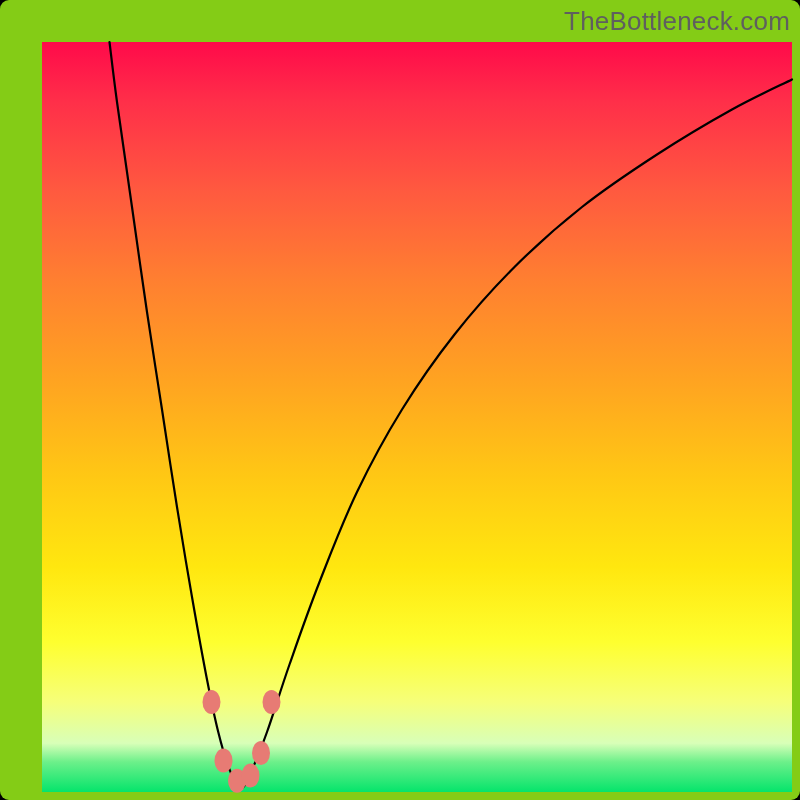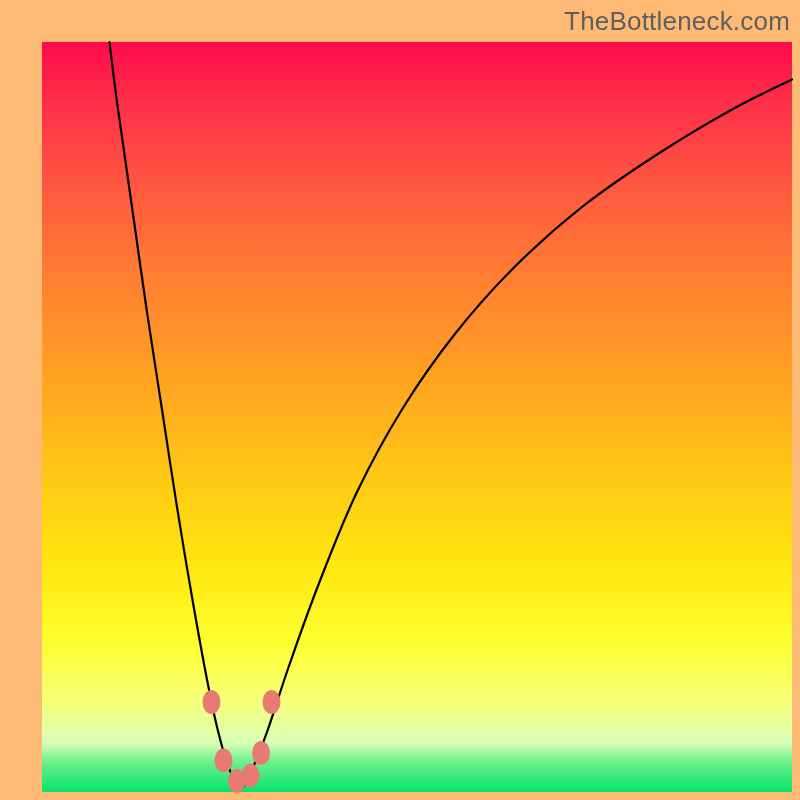--- a/index.html
+++ b/index.html
@@ -10,21 +10,22 @@
     background: #000;
     overflow: hidden;
     font-family: Arial, Helvetica, sans-serif;
   }
   .frame {
     position: absolute;
     left: 0;
     top: 0;
     width: 800px;
     height: 800px;
-    background: #fdba74;
+    background: #84cc16;
+    border-radius: 9px;
   }
   .plot {
     position: absolute;
     left: 42px;
     top: 42px;
     width: 750px;
     height: 750px;
     
     background: linear-gradient(to bottom,
       #ff0a4a 0%,

